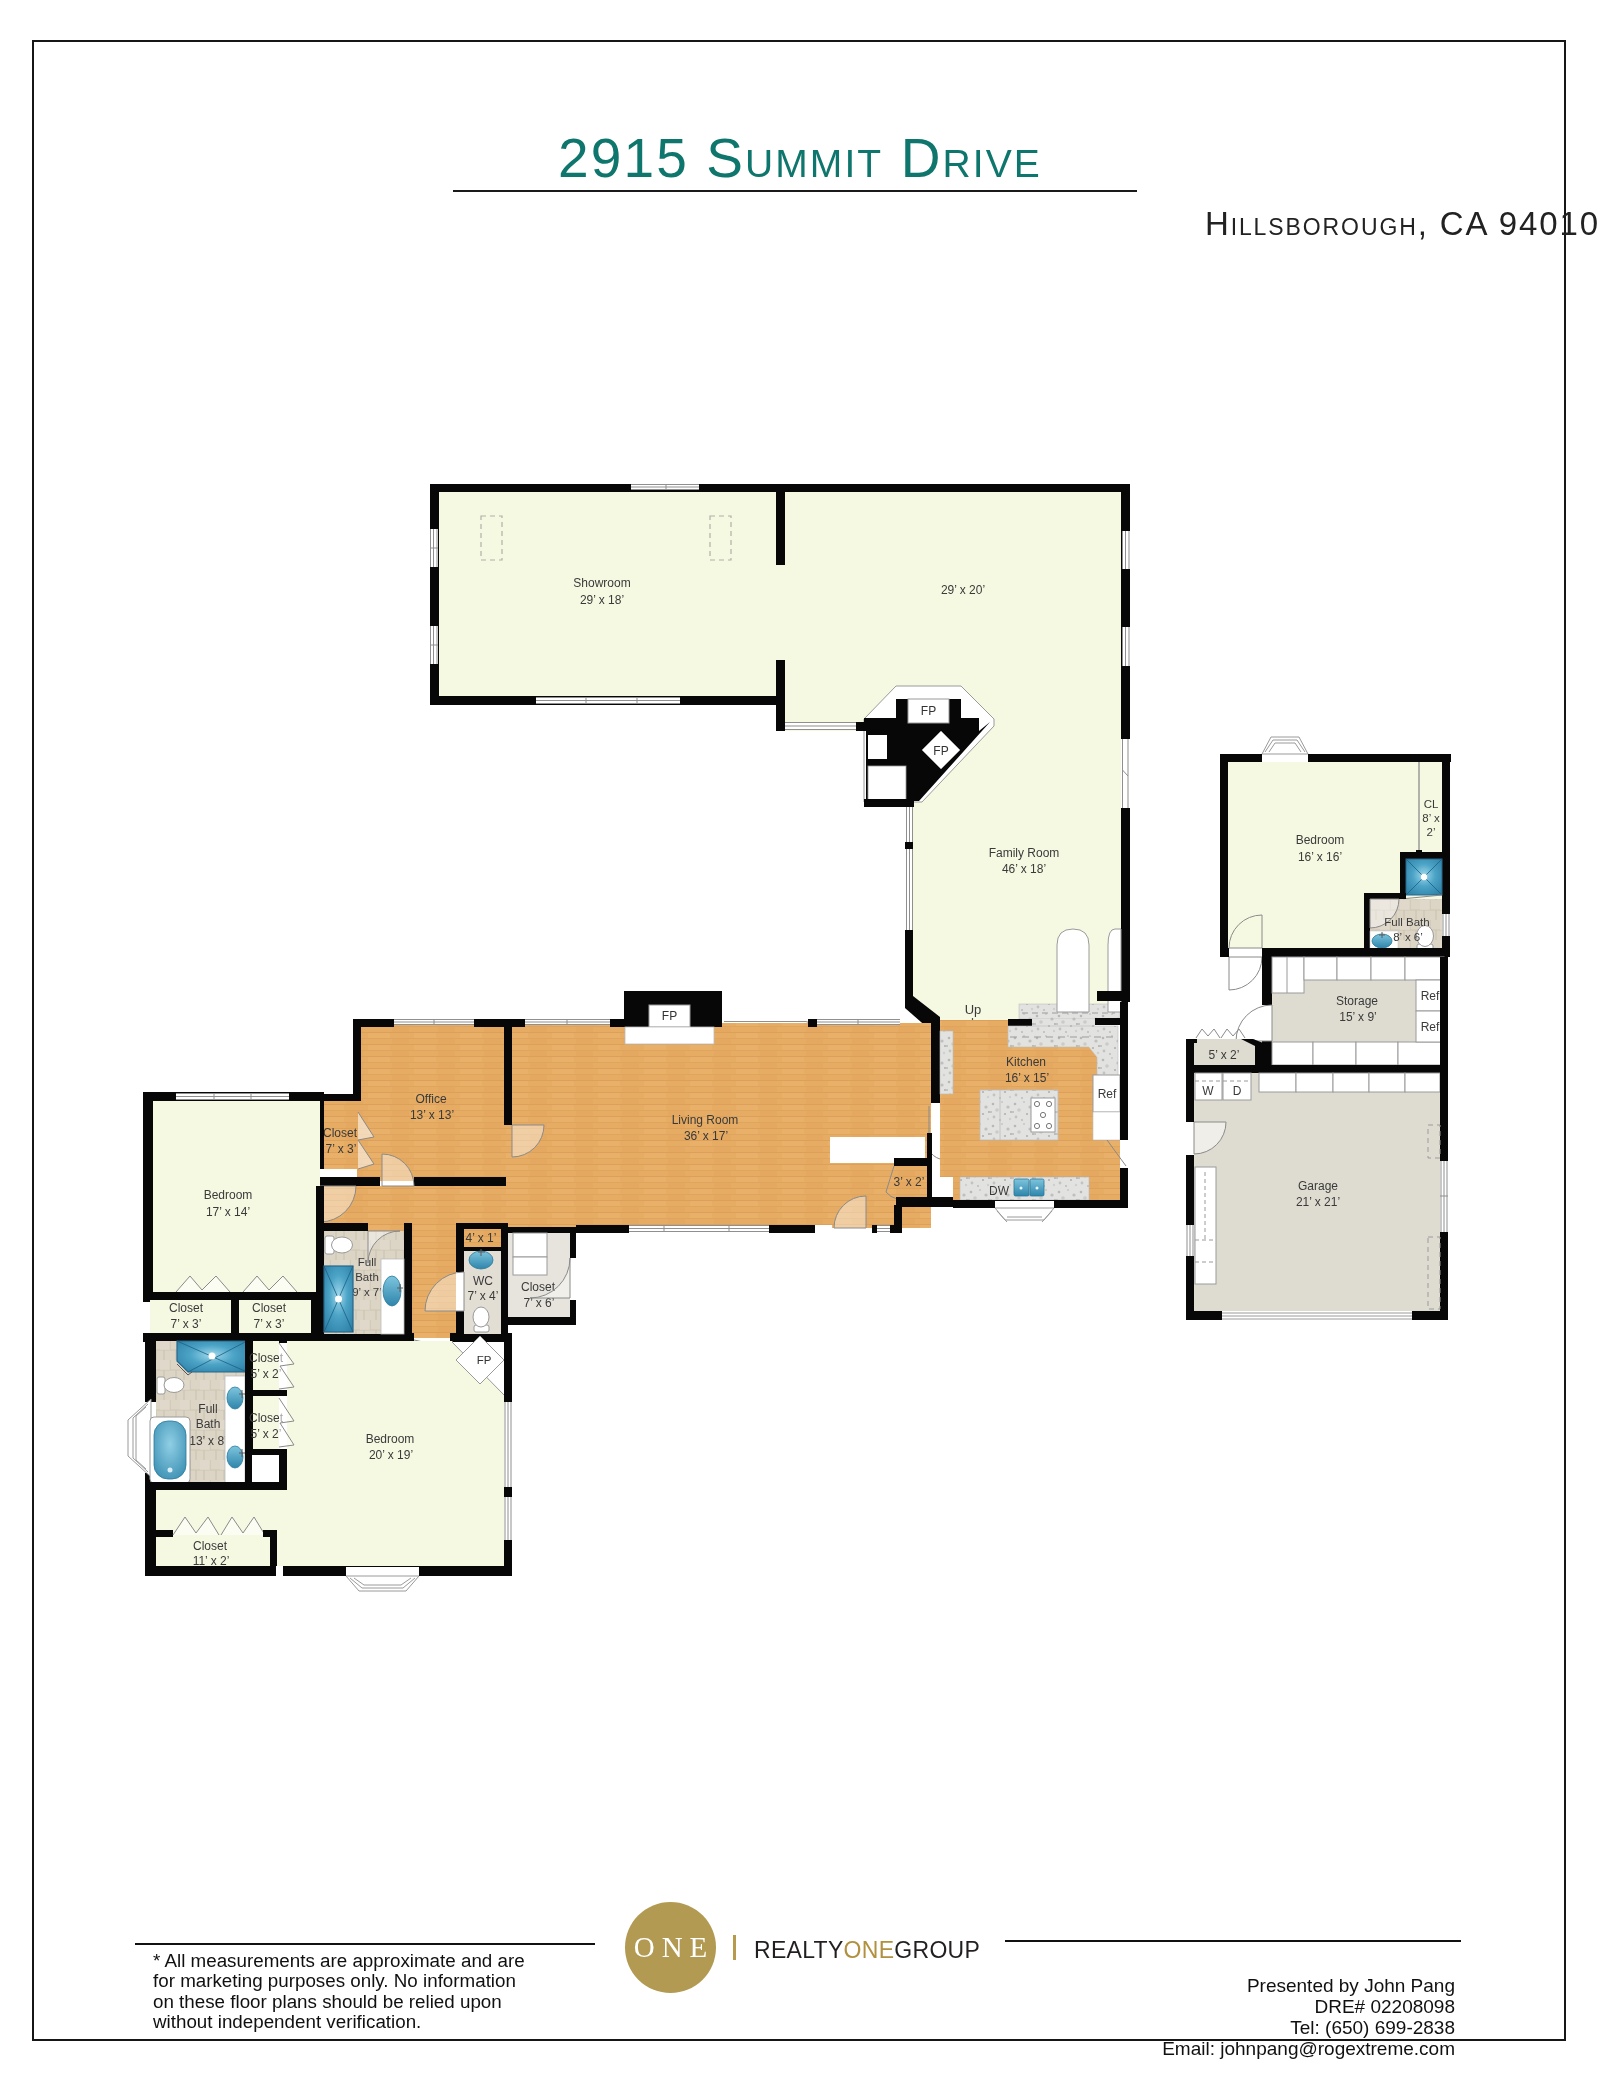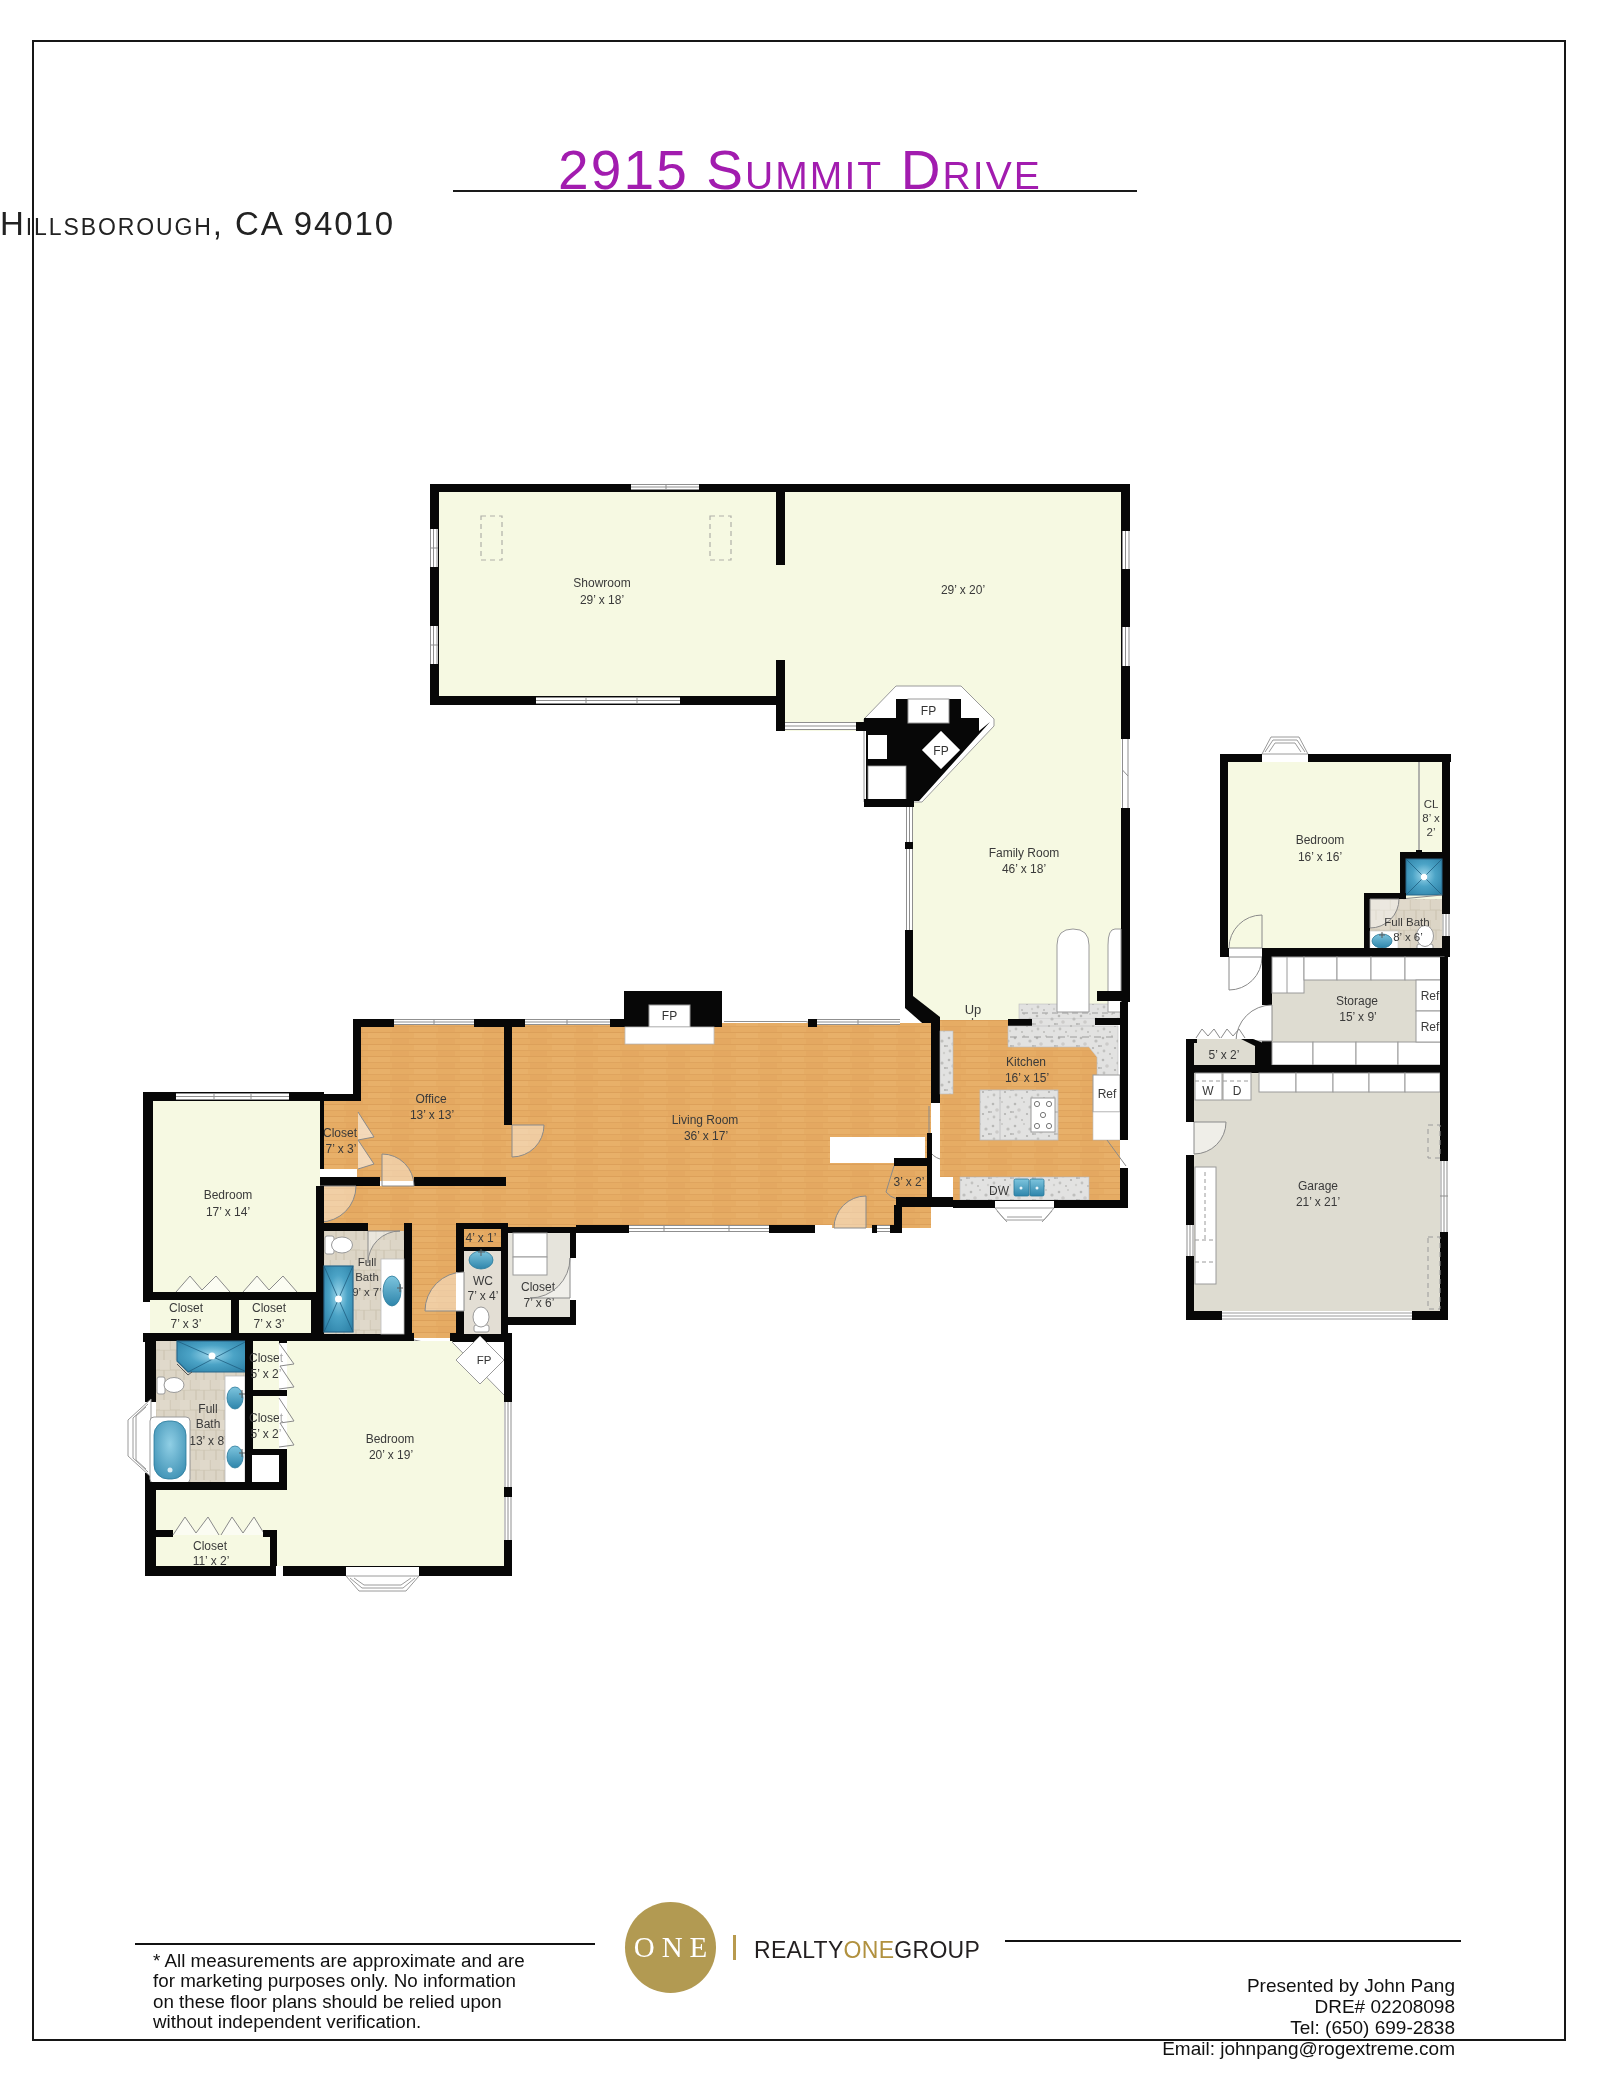--- a/index.html
+++ b/index.html
@@ -1,25 +1,25 @@
 <!DOCTYPE html>
 <html><head>
 <meta charset="utf-8">
 <style>
   html,body{margin:0;padding:0;}
   body{width:1600px;height:2083px;background:#ffffff;position:relative;
        font-family:"Liberation Sans", sans-serif;overflow:hidden;}
   .frame{position:absolute;left:32px;top:40px;width:1530px;height:1997px;
          border:2px solid #161616;}
   .title{position:absolute;top:126px;left:0;width:1600px;text-align:center;
-         font-size:55px;font-weight:500;color:#a21caf;letter-spacing:2.1px;
-         font-variant:small-caps;margin-top:12px;}
+         font-size:55px;font-weight:500;color:#0f766e;letter-spacing:2.1px;
+         font-variant:small-caps;}
   .titlerule{position:absolute;left:453px;top:190px;width:684px;height:0;
          border-top:2px solid #1a1a1a;}
-  .subtitle{position:absolute;top:205px;left:0;width:1600px;text-align:left;
+  .subtitle{position:absolute;top:205px;left:0;width:1600px;text-align:right;
          font-size:33px;font-weight:400;color:#222;letter-spacing:1.9px;
          font-variant:small-caps;}
   .disclaimer{position:absolute;left:153px;top:1951px;width:460px;
          font-size:18.8px;line-height:20.3px;color:#101010;}
   .agent{position:absolute;right:145px;top:1975px;width:480px;text-align:right;
          font-size:19px;line-height:21px;color:#101010;}
   .leftline{position:absolute;left:135px;top:1943px;width:460px;height:0;
          border-top:2.5px solid #111;}
   .rightline{position:absolute;left:1005px;top:1940px;width:456px;height:0;
          border-top:2.5px solid #111;}

